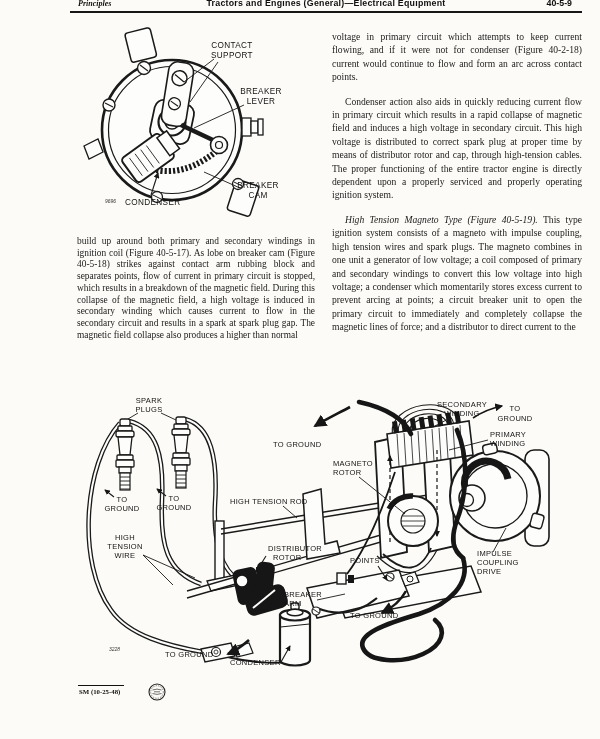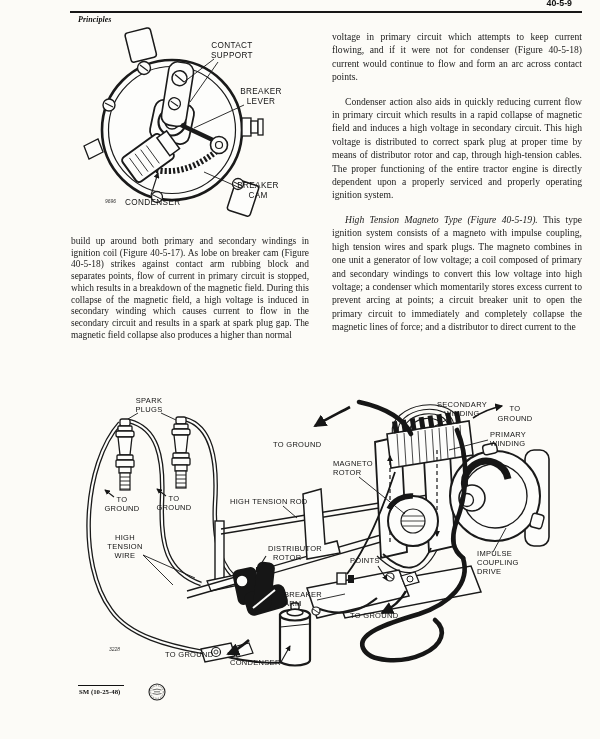--- a/index.html
+++ b/index.html
@@ -1,28 +1,28 @@
 <!DOCTYPE html>
 <html><head>
 <meta charset="utf-8">
 <style>
   html,body{margin:0;padding:0;background:#d8d8d4;}
   .page{position:relative;width:600px;height:739px;background:#fcfbf7;overflow:hidden;
         font-family:"Liberation Serif",serif;color:#1c1c1c;}
   
   .hdr{position:absolute;left:70px;top:-1px;width:512px;height:12px;}
-  .hdr-sec{position:absolute;left:8px;top:0;font:italic bold 8px/9px "Liberation Serif",serif;color:#111;margin-top:16px;}
+  .hdr-sec{position:absolute;left:8px;top:0;font:italic bold 8px/9px "Liberation Serif",serif;color:#111;}
   .hdr-title{position:absolute;left:0;right:0;top:0;text-align:center;
              font:bold 8.8px/9px "Liberation Sans",sans-serif;letter-spacing:.25px;color:#0e0e0e;}
   .hdr-page{position:absolute;right:10px;top:0;font:bold 8.8px/9px "Liberation Sans",sans-serif;color:#0e0e0e;text-align:right;}
   .hdr-rule{position:absolute;left:70px;top:11px;width:512px;height:2.2px;background:#171717;}
   
   .col{position:absolute;text-align:justify;color:#1b1b1b;}
   .col p{margin:0;}
-  .col-left{left:71px;top:236px;width:238px;font:9.4px/11.7px "Liberation Serif",serif;}
+  .col-left{left:77px;top:236px;width:238px;font:9.4px/11.7px "Liberation Serif",serif;}
   .col-right{left:332px;top:30px;width:250px;font:9.6px/13.4px "Liberation Serif",serif;}
   .col-right p{margin-bottom:11px;}
   .col-right p.indent{text-indent:13px;}
   .lead-it{font-style:italic;}
   
   .fig-svg{position:absolute;}
   .cap{position:absolute;text-align:center;font:italic bold 8.6px/9.8px "Liberation Serif",serif;color:#101010;}
   svg{overflow:visible;}
   .ln{stroke:#1a1a1a;fill:none;}
   .shape{stroke:#1a1a1a;fill:#fdfdfb;}
@@ -36,26 +36,27 @@
         border-top:1.3px solid #111;padding:1.5px 4px 0 1px;}
   .logo{position:absolute;left:147px;top:682px;}
 </style>
 </head>
 <body>
 
 <div class="page">
 
   <div class="hdr">
     <span class="hdr-sec">Principles</span>
+    <div class="hdr-title">Tractors and Engines (General)—Electrical Equipment</div>
     <span class="hdr-page">40-5-9</span>
   </div>
   <div class="hdr-rule"></div>
 
   <div class="col col-right">
-    <p>voltage in primary circuit which attempts to keep current flowing, and if it were not for condenser (Figure 40-5-18) current would continue to flow and form an arc across contact points.</p>
+    <p>voltage in primary circuit which attempts to keep current flowing, and if it were not for condenser (Figure 40-2-18) current would continue to flow and form an arc across contact points.</p>
     <p class="indent">Condenser action also aids in quickly reducing current flow in primary circuit which results in a rapid collapse of magnetic field and induces a high voltage in secondary circuit. This high voltage is distributed to correct spark plug at proper time by means of distributor rotor and cap, through high-tension cables. The proper functioning of the entire tractor engine is directly dependent upon a properly serviced and properly operating ignition system.</p>
     <p class="indent"><span class="lead-it">High Tension Magneto Type (Figure 40-5-19).</span> <span>This type ignition system consists of a magneto with impulse coupling, high tension wires and spark plugs. The magneto combines in one unit a generator of low voltage; a coil composed of primary and secondary windings to convert this low voltage into high voltage; a condenser which momentarily stores excess current to prevent arcing at points; a circuit breaker unit to open the primary circuit to immediately and completely collapse the magnetic lines of force; and a distributor to direct current to the</span></p>
   </div>
 
   <svg class="fig-svg" style="left:68px;top:26px" width="245" height="186" viewBox="0 0 245 186">
     <defs>
       <marker id="arr18" viewBox="0 0 10 10" refX="8.5" refY="5" markerWidth="5.5" markerHeight="5.5" orient="auto">
         <path d="M0,0 L10,5 L0,10 z" fill="#1a1a1a"></path>
       </marker>
     </defs>

